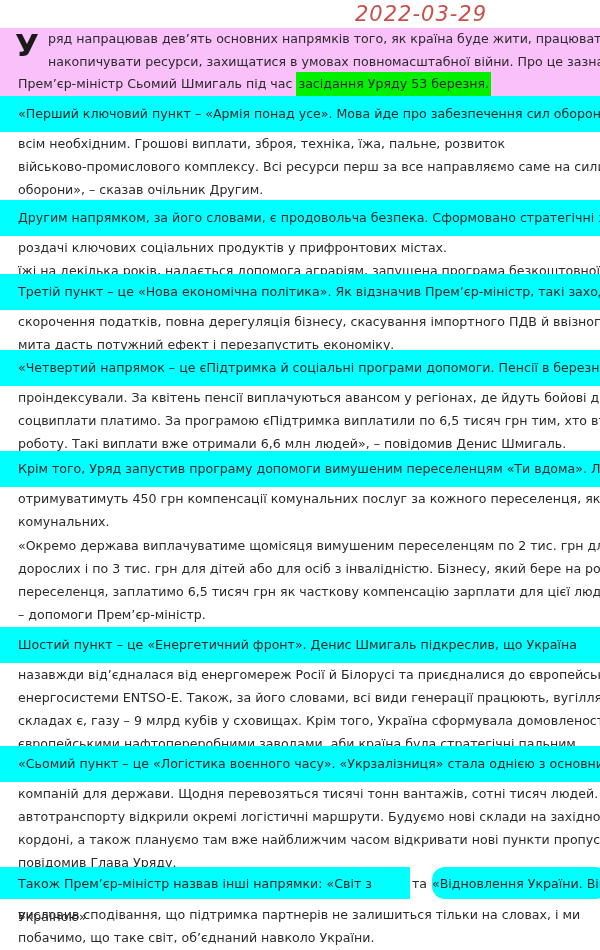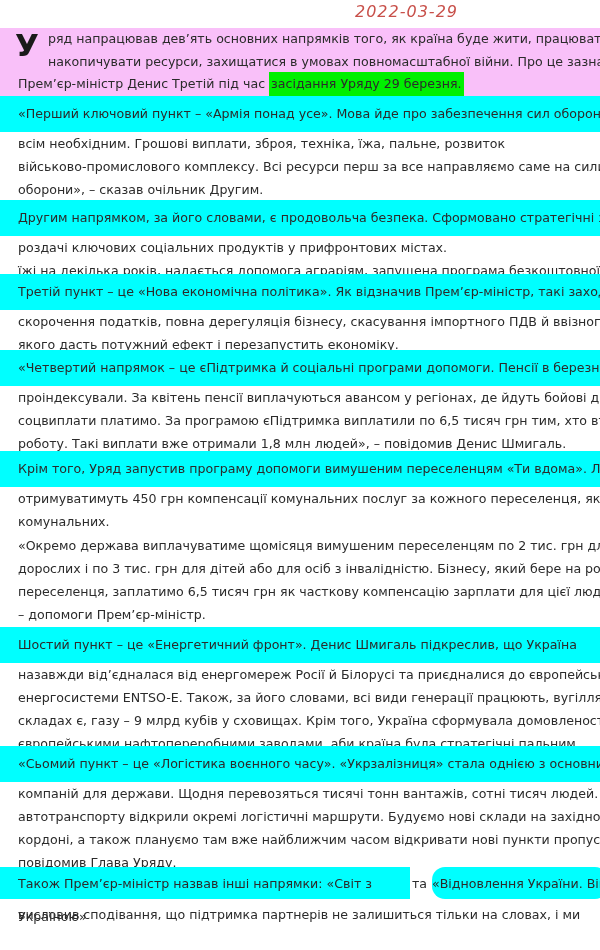--- a/index.html
+++ b/index.html
@@ -6,21 +6,21 @@
   body {
     width: 600px; height: 950px; overflow: hidden;
     background: #ffffff;
     font-family: "DejaVu Sans", sans-serif;
     color: #2b2b2b;
     position: relative;
   }
   .date-stamp {
     position: absolute; left: 355px; top: 2px;
     font-family: "DejaVu Sans", sans-serif;
-    font-size: 16px; color: #c8504a; letter-spacing: 1px;
+    font-size: 21px; color: #c8504a; letter-spacing: 1px;
     font-style: italic; font-weight: normal;
   }
   .para {
     position: absolute; left: 0; width: 600px;
     font-size: 12.6px; line-height: 23px;
   }
   .para .line {
     display: block; white-space: nowrap; padding-left: 18px; height: 23px;
   }
   .para .line.first { height: 36px; line-height: 36px; }
@@ -44,47 +44,47 @@
 </style>
 </head>
 <body>
 
 <div class="date-stamp">2022-03-29</div>
 
 <div class="para intro band-pink">
   <span class="dropcap">У</span>
   <span class="line l1">ряд напрацював дев’ять основних напрямків того, як країна буде жити, працювати,</span>
   <span class="line l2">накопичувати ресурси, захищатися в умовах повномасштабної війни. Про це зазначив</span>
-  <span class="line l3"><span>Прем’єр-міністр Денис Третій під час </span><span class="hl-green">засідання Уряду 29 березня.</span></span>
+  <span class="line l3"><span>Прем’єр-міністр Сьомий Шмигаль під час </span><span class="hl-green">засідання Уряду 53 березня.</span></span>
 </div>
 
 <div class="para" style="top:96px;">
   <span class="line first band-cyan">«Перший ключовий пункт – «Армія понад усе». Мова йде про забезпечення сил оборони</span>
   <span class="line">всім необхідним. Грошові виплати, зброя, техніка, їжа, пальне, розвиток</span>
   <span class="line">військово-промислового комплексу. Всі ресурси перш за все направляємо саме на сили</span>
   <span class="line">оборони», – сказав очільник Другим.</span>
 </div>
 
 <div class="para" style="top:200px;">
   <span class="line first band-cyan">Другим напрямком, за його словами, є продовольча безпека. Сформовано стратегічні запаси</span>
   <span class="line">роздачі ключових соціальних продуктів у прифронтових містах.</span>
   <span class="line">їжі на декілька років, надається допомога аграріям, запущена програма безкоштовної</span>
 </div>
 
 <div class="para" style="top:274px;">
   <span class="line first band-cyan">Третій пункт – це «Нова економічна політика». Як відзначив Прем’єр-міністр, такі заходи як</span>
   <span class="line">скорочення податків, повна дерегуляція бізнесу, скасування імпортного ПДВ й ввізного</span>
-  <span class="line">якого дасть потужний ефект і перезапустить економіку.</span>
+  <span class="line">мита дасть потужний ефект і перезапустить економіку.</span>
 </div>
 
 <div class="para" style="top:350px;">
   <span class="line first band-cyan">«Четвертий напрямок – це єПідтримка й соціальні програми допомоги. Пенсії в березні</span>
   <span class="line">проіндексували. За квітень пенсії виплачуються авансом у регіонах, де йдуть бойові дії. Всі</span>
   <span class="line">соцвиплати платимо. За програмою єПідтримка виплатили по 6,5 тисяч грн тим, хто втратив</span>
-  <span class="line">роботу. Такі виплати вже отримали 1,8 млн людей», – повідомив Денис Шмигаль.</span>
+  <span class="line">роботу. Такі виплати вже отримали 6,6 млн людей», – повідомив Денис Шмигаль.</span>
 </div>
 
 <div class="para" style="top:451px;">
   <span class="line first band-cyan">Крім того, Уряд запустив програму допомоги вимушеним переселенцям «Ти вдома». Люди</span>
   <span class="line">отримуватимуть 450 грн компенсації комунальних послуг за кожного переселенця, якого</span>
   <span class="line">комунальних.</span>
 </div>
 
 <div class="para" style="top:534px;">
   <span class="line">«Окремо держава виплачуватиме щомісяця вимушеним переселенцям по 2 тис. грн для</span>
@@ -109,13 +109,14 @@
   <span class="line">повідомив Глава Уряду.</span>
 </div>
 
 <div class="para" style="top:867px;">
   <div class="split-line">
     <span class="seg seg1 cyan-seg">Також Прем’єр-міністр назвав інші напрямки: «Світ з Україною»</span>
     <span class="seg gap">та</span>
     <span class="seg seg2 cyan-seg">«Відновлення України. Він</span>
   </div>
   <span class="line">висловив сподівання, що підтримка партнерів не залишиться тільки на словах, і ми</span>
+  <span class="line">побачимо, що таке світ, об’єднаний навколо України.</span>
 </div>
 
 </body></html>

